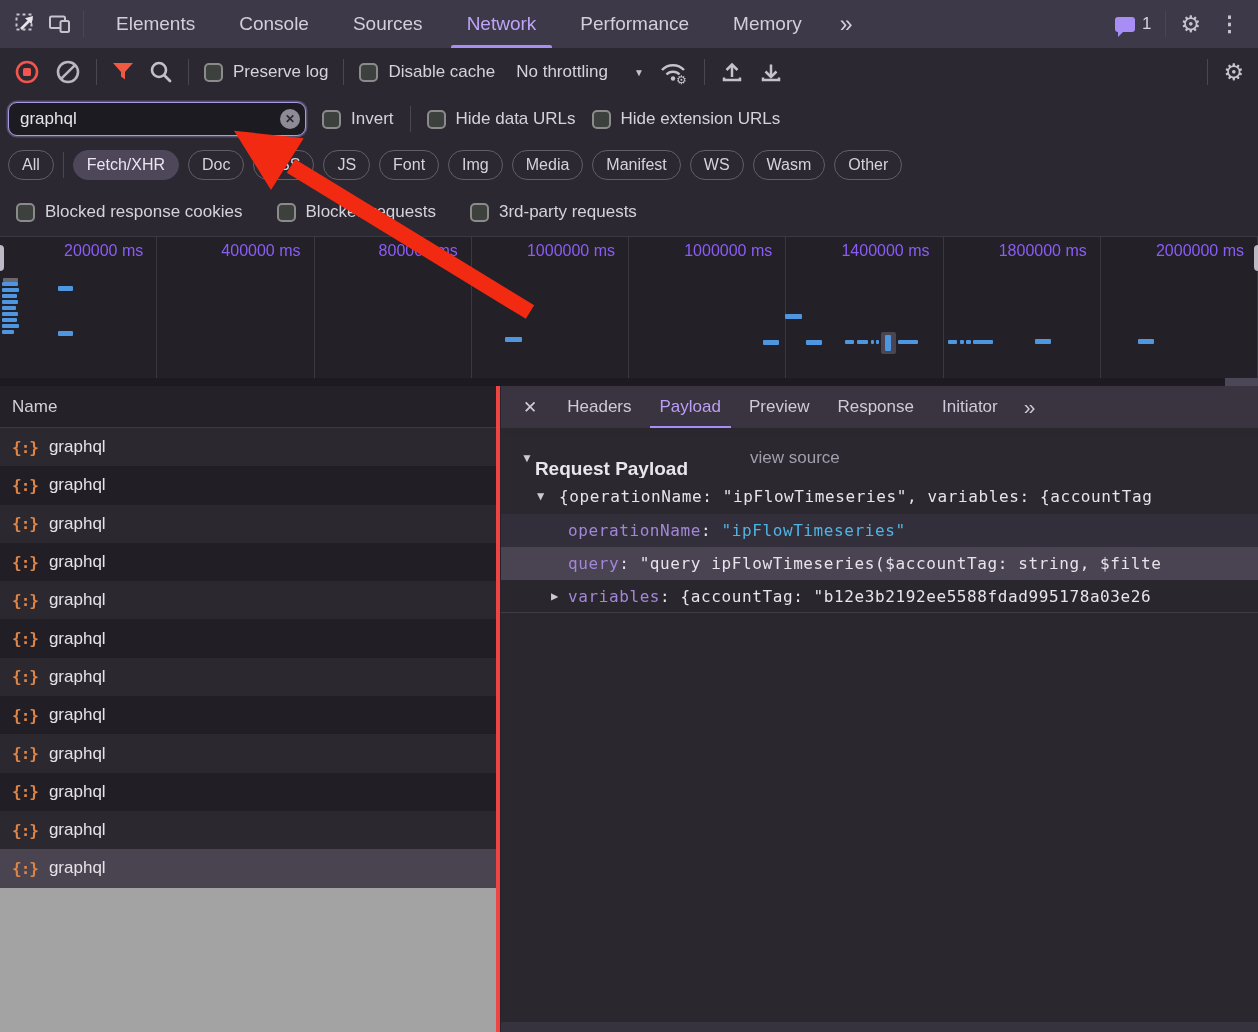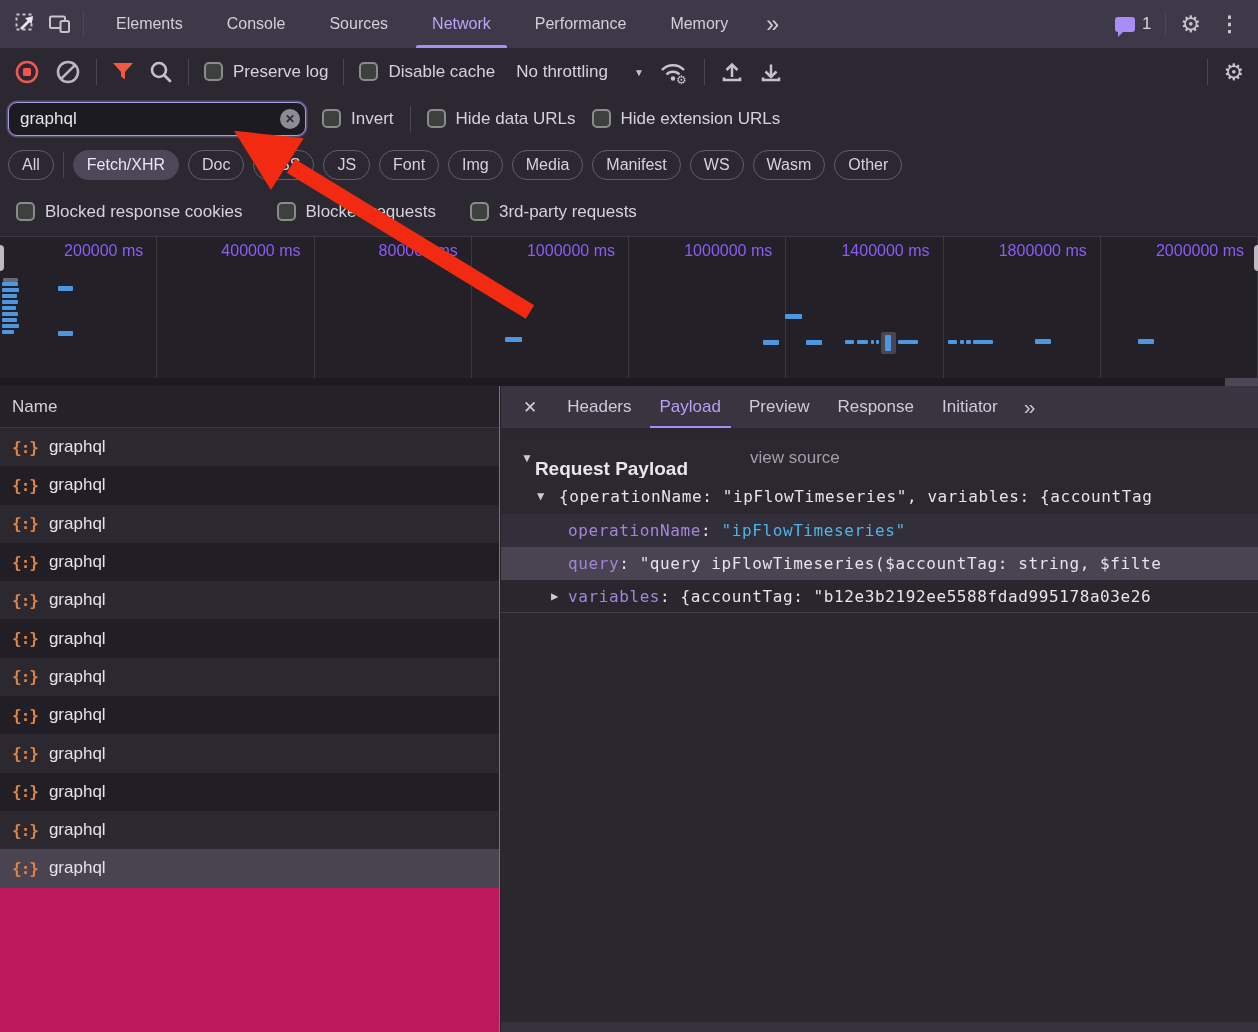--- a/index.html
+++ b/index.html
@@ -13,40 +13,40 @@
   .icon-btn { display:inline-flex; align-items:center; justify-content:center; flex:none; cursor:pointer; }
 
   
   .tabbar {
     position:absolute; left:0; top:0; width:1258px; height:48px;
     background:#3e3949; display:flex; align-items:center; gap:10px; padding:0 14px;
   }
   .main-tabs { display:flex; align-items:center; height:48px; }
   .tab {
     height:48px; display:flex; align-items:center; padding:16px 22px;
-    font-size:16px; color:#d3ced9; position:relative; cursor:pointer; white-space:nowrap;
+    font-size:19px; color:#d3ced9; position:relative; cursor:pointer; white-space:nowrap;
   }
   .tab.active { color:#bda4f8; }
   .tab.active::after { content:""; position:absolute; left:6px; right:6px; bottom:0; height:3px; background:var(--accent); border-radius:2px 2px 0 0; }
   .more-tabs { font-size:23px; color:#d3ced9; letter-spacing:-2px; cursor:pointer; padding:0 6px; }
   .tabbar-right { margin-left:auto; display:flex; align-items:center; gap:14px; }
   .msg-wrap { display:flex; align-items:center; gap:7px; cursor:pointer; }
   .msg-icon { position:relative; width:20px; height:15px; background:var(--accent); border-radius:3px; display:inline-block; }
   .msg-icon::after { content:""; position:absolute; left:3px; bottom:-5px; border:5px solid transparent; border-top-color:var(--accent); border-left-color:var(--accent); border-width:4px; }
   .msg-count { font-size:17px; color:#d6d2dc; }
   .glyph-gear { font-size:23px; color:#c8c4ce; }
   .glyph-kebab { font-size:21px; font-weight:bold; color:#c8c4ce; padding:0 4px; }
 
   
   .toolbar2 {
     position:absolute; left:0; top:48px; width:1258px; height:48px;
     background:#2b2831; display:flex; align-items:center; gap:15px; padding:0 14px;
   }
   .cb { width:19px; height:19px; border:2px solid #8b8b8b; border-radius:5px; background:#3c413e; display:inline-block; flex:none; cursor:pointer; }
-  .cb-item { display:flex; align-items:flex-start; gap:10px; white-space:nowrap; }
+  .cb-item { display:flex; align-items:flex-end; gap:10px; white-space:nowrap; }
   .cb-label { font-size:17px; color:#d6d2dc; }
   .throttle { display:flex; align-items:center; gap:26px; cursor:pointer; margin-left:6px; }
   .throttle-label { font-size:17px; color:#d6d2dc; }
   .caret { font-size:10px; color:#c6c2cc; }
   .gear-right { margin-left:auto; display:flex; align-items:center; gap:15px; }
 
   
   .filter-row {
     position:absolute; left:0; top:96px; width:1258px; height:46px;
     background:#2b2831; display:flex; align-items:center; gap:16px; padding:0 8px;
@@ -89,21 +89,21 @@
   .tl-bar { position:absolute; background:var(--waterfall); border-radius:1px; }
   .tl-bar.gray { background:#6a6770; }
   .tl-bar.selbox { background:#4a4550; border-radius:2px; }
   .tl-handle { position:absolute; top:8px; width:8px; height:26px; background:#bdb9c5; border-radius:4px; }
   .scrollstrip { position:absolute; left:0; top:378px; width:1258px; height:8px; background:#1d1b21; }
   .scrollstrip .corner { position:absolute; right:0; top:0; width:33px; height:8px; background:#4c4757; }
 
   
   .leftpanel {
     position:absolute; left:0; top:386px; width:500px; height:646px;
-    background:#be185d; border-right:1px solid #ef4444;
+    background:#a3a3a3; border-right:4px solid #ef4444;
   }
   .name-header {
     height:42px; background:#242129; border-bottom:1px solid #3a3841;
     display:flex; align-items:center; padding-left:12px; font-size:17px; color:#d4d0da;
   }
   .req-row { height:38.3px; display:flex; align-items:center; padding-left:12px; gap:11px; cursor:pointer; }
   .req-row.light { background:#2b282f; }
   .req-row.dark  { background:#211f25; }
   .req-row.selected { background:#4a4450; }
   .json-badge { color:#de8446; font:700 16px "DejaVu Sans Mono", monospace; letter-spacing:-1px; flex:none; }

